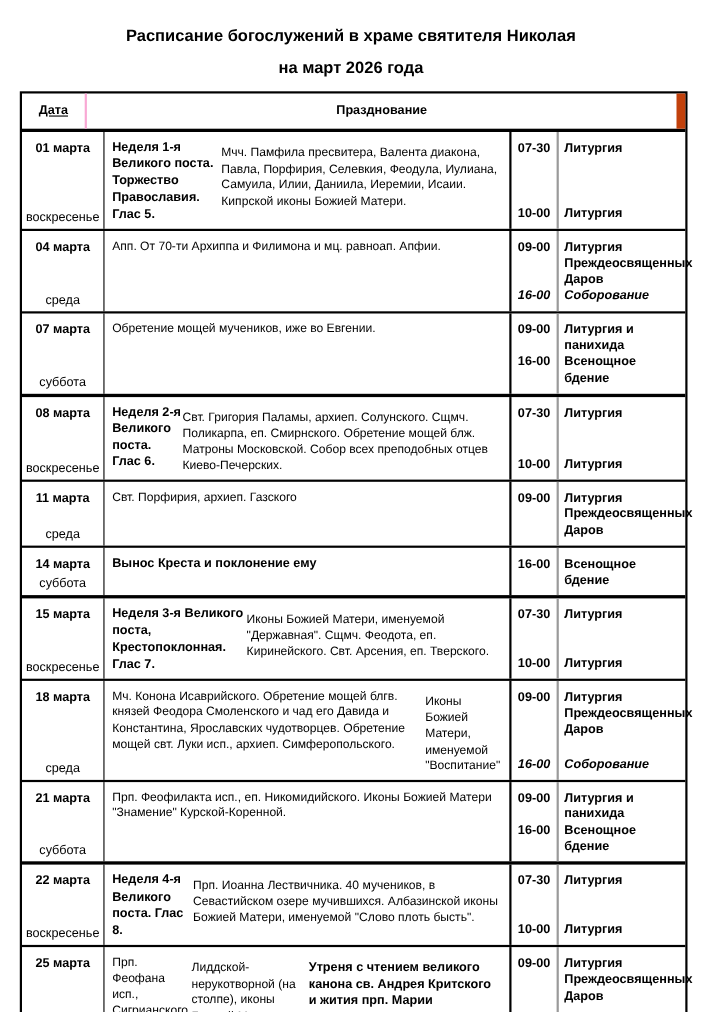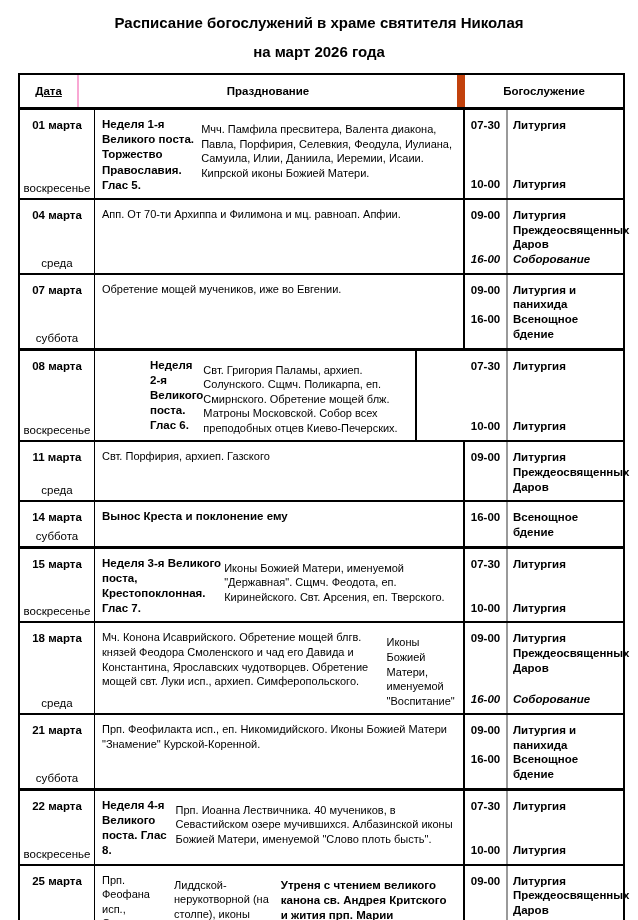--- a/index.html
+++ b/index.html
@@ -4,21 +4,21 @@
 <style>
   * { margin:0; padding:0; box-sizing:border-box; }
   html,body { background:#ffffff; }
   body {
     width:638px; height:920px;
     font-family:"Liberation Sans","DejaVu Sans",sans-serif;
     color:#000;
     position:relative;
     overflow:hidden;
   }
-  .page { width:638px; height:920px; padding-top:14px; }
+  .page { width:638px; height:920px; padding-top:24px; }
 
   .doc-title {
     text-align:center; font-weight:bold; font-size:15px; line-height:1.2;
   }
   .doc-subtitle {
     text-align:center; font-weight:bold; font-size:15px; margin-top:11px;
   }
 
   .schedule {
     margin:13px 0 0 18px;
@@ -78,21 +78,20 @@
 
 <div class="page">
 
   <div class="doc-title">Расписание богослужений в храме святителя Николая</div>
   <div class="doc-subtitle">на март 2026 года</div>
 
   <div class="schedule">
     <div class="thead">
       <div class="hc h-date">Дата</div>
       <div class="hc h-feast">Празднование</div>
-      <div class="hc h-svc">Богослужение</div>
     </div>
     <div id="rows">
         <div class="row week-start" style="min-height: 67px;">
     <div class="date-cell">
       <div class="date">01 марта</div>
       <div class="weekday">воскресенье</div>
     </div>
     <div class="feast-cell">
             <p class="para b">Неделя 1-я Великого поста. Торжество Православия. Глас 5.</p>
             <p class="para">Мчч. Памфила пресвитера, Валента диакона, Павла, Порфирия, Селевкия, Феодула, Иулиана, Самуила, Илии, Даниила, Иеремии, Исаии. Кипрской иконы Божией Матери.</p>
@@ -139,21 +138,21 @@
             <div class="svc">
               <div class="time">09-00</div>
               <div class="label">Литургия и панихида</div>
             </div>
             <div class="svc">
               <div class="time">16-00</div>
               <div class="label">Всенощное бдение</div>
             </div>
           </div>
   </div>
-        <div class="row week-start" style="min-height: 65px; gap: 48px;">
+        <div class="row week-start" style="min-height: 65px;">
     <div class="date-cell">
       <div class="date">08 марта</div>
       <div class="weekday">воскресенье</div>
     </div>
     <div class="feast-cell">
             <p class="para b">Неделя 2-я Великого поста. Глас 6.</p>
             <p class="para">Свт. Григория Паламы, архиеп. Солунского. Сщмч. Поликарпа, еп. Смирнского. Обретение мощей блж. Матроны Московской. Собор всех преподобных отцев Киево-Печерских.</p>
           </div>
     <div class="services-cell">
             <div class="svc">

